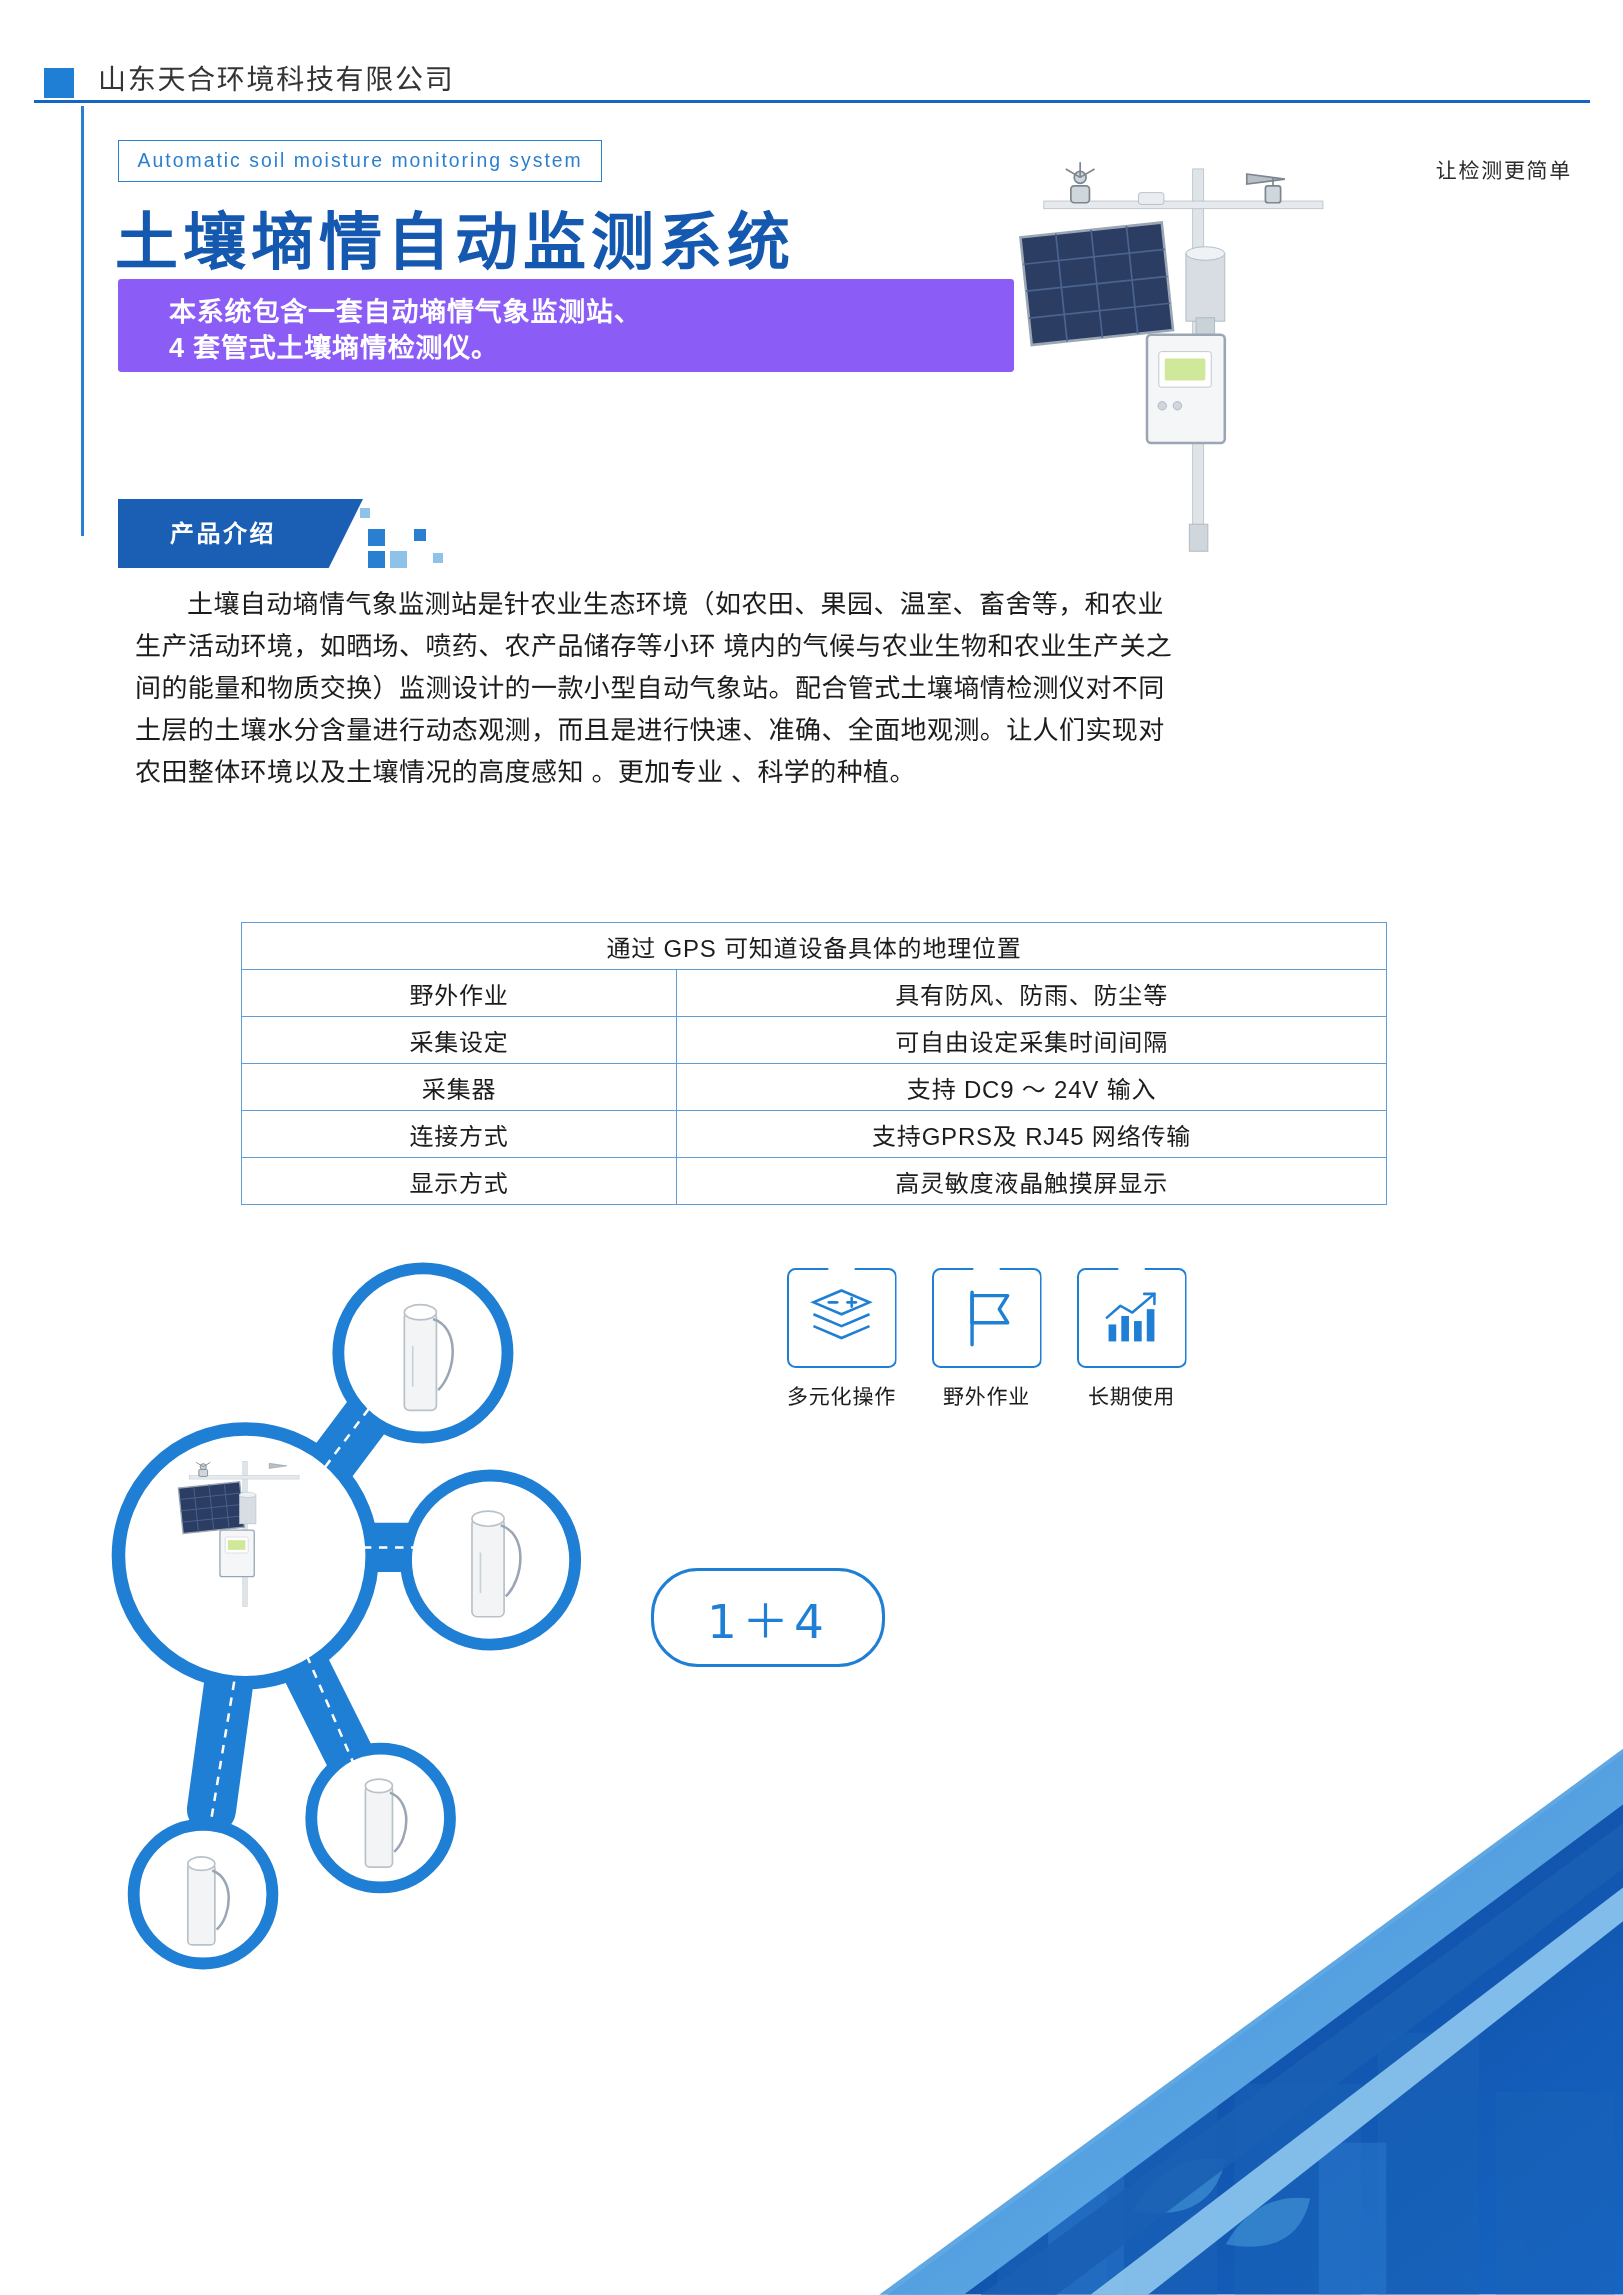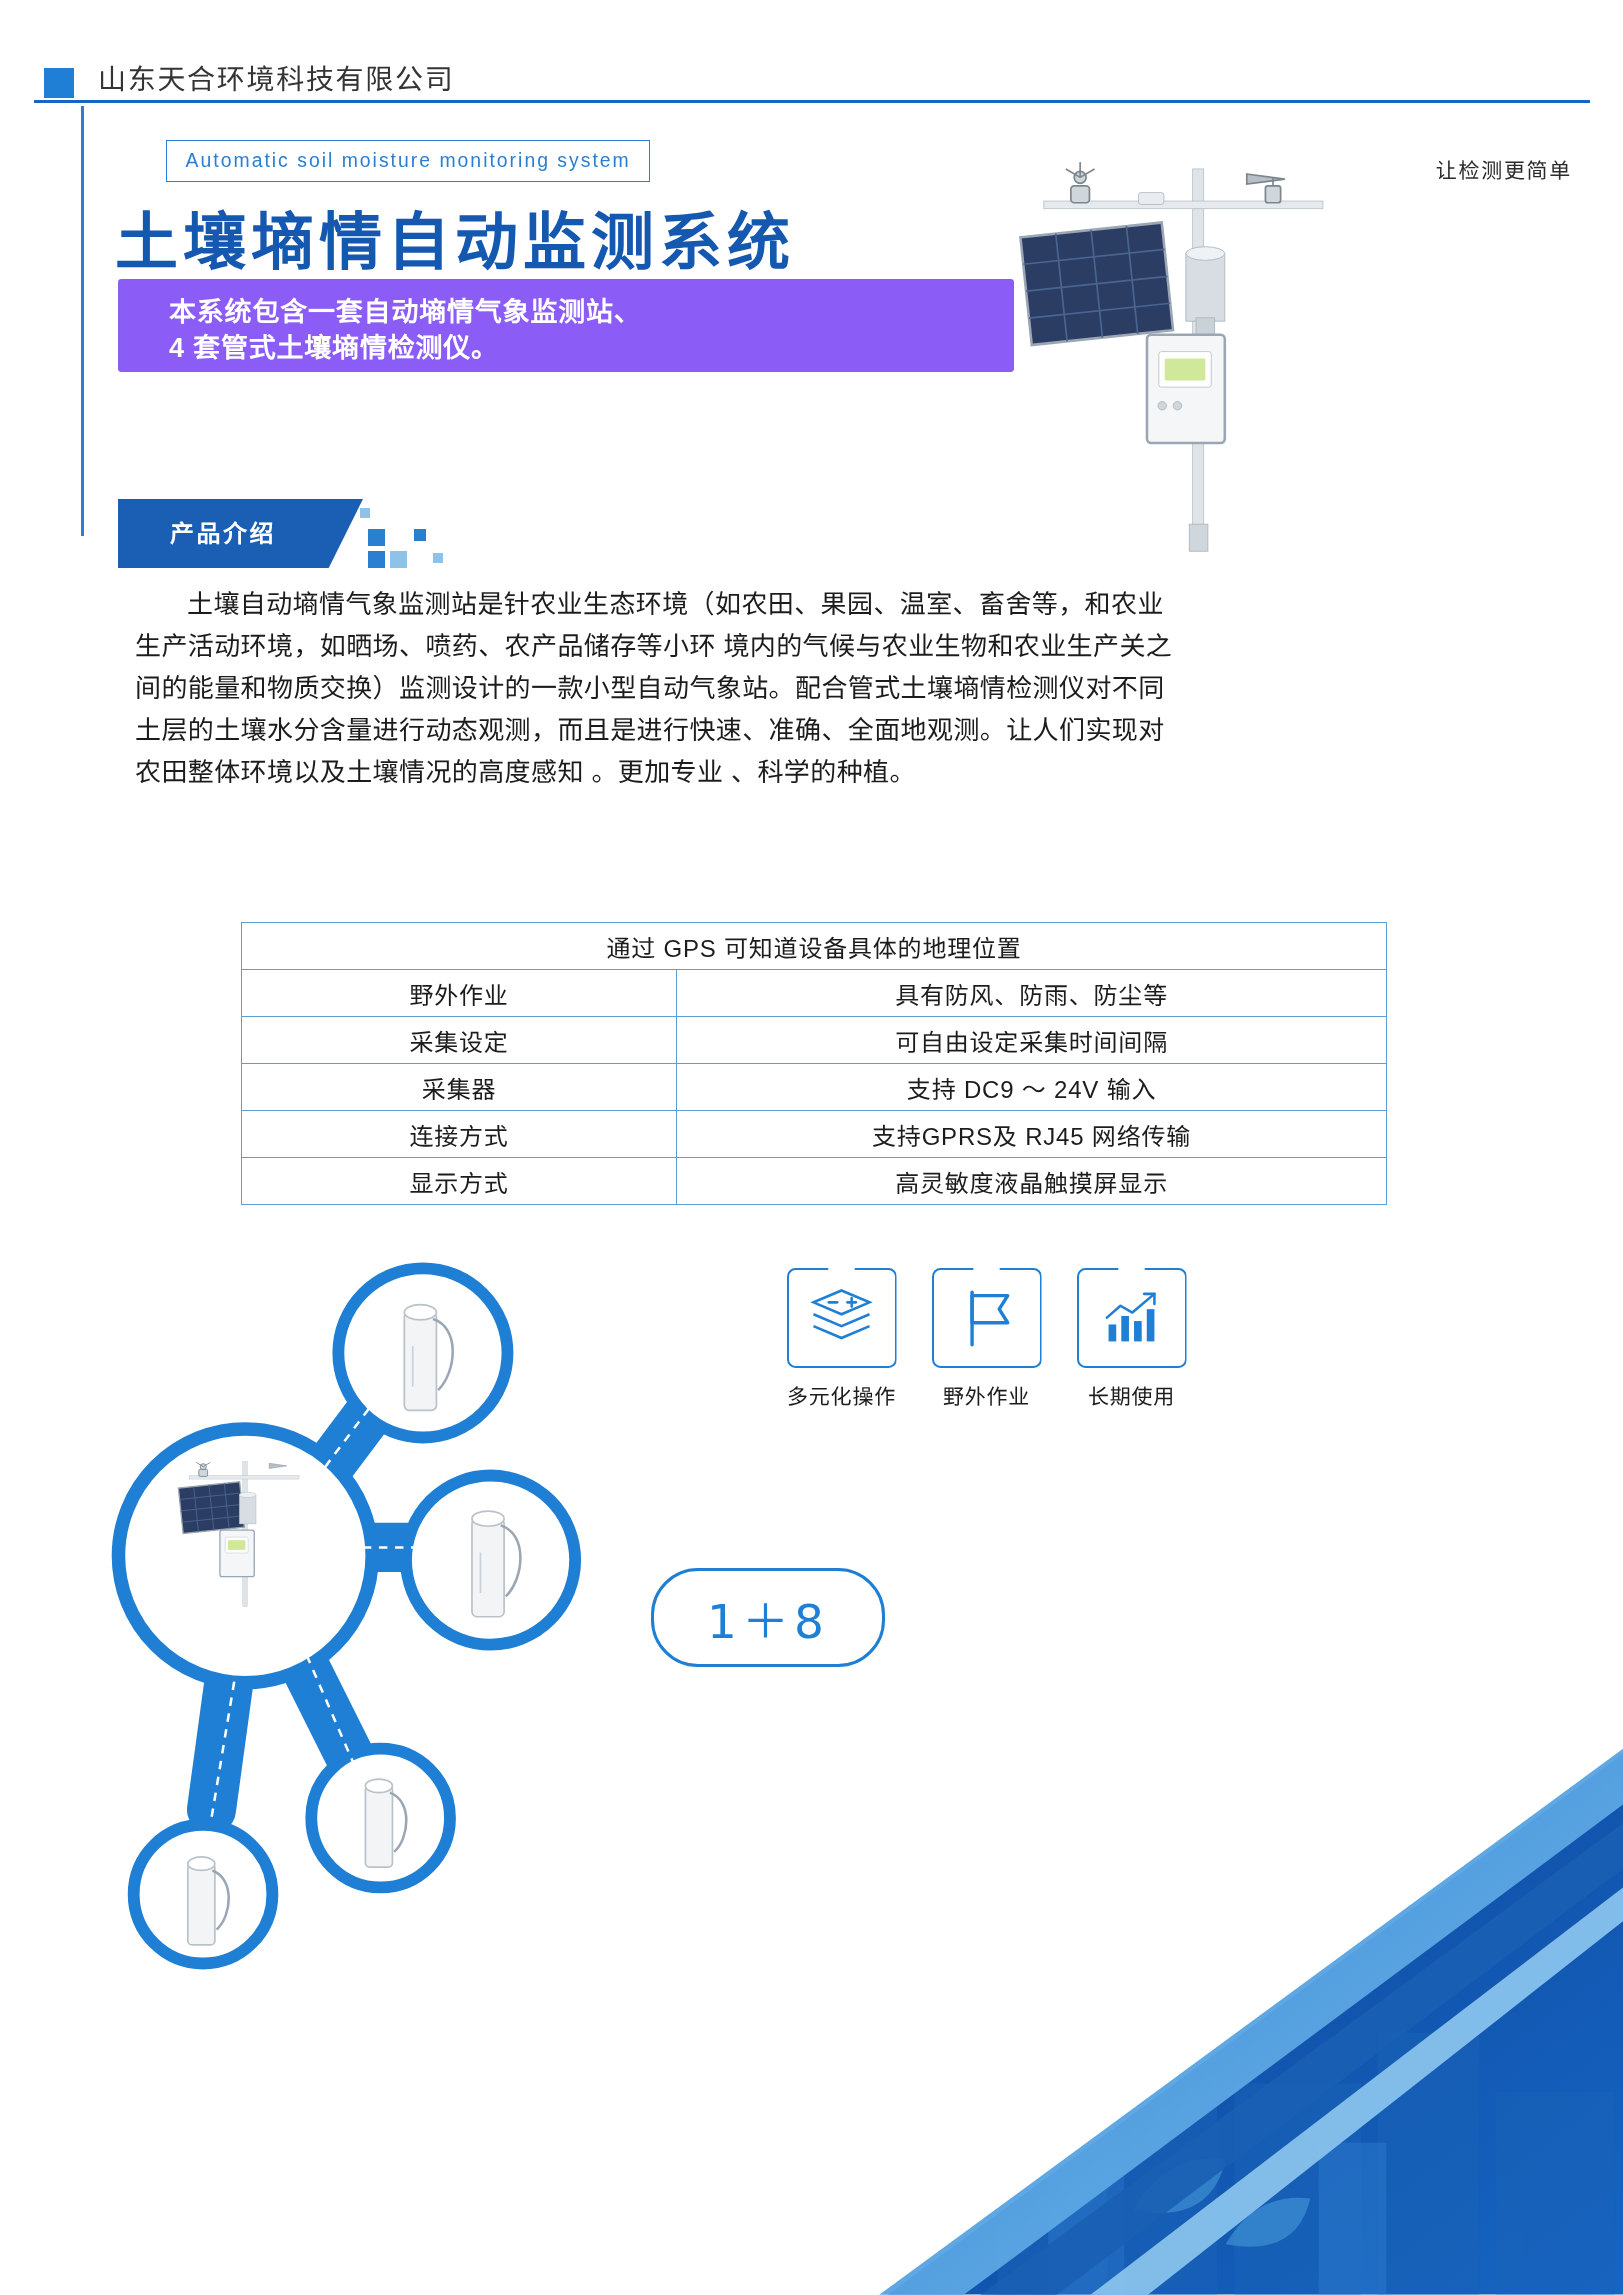--- a/index.html
+++ b/index.html
@@ -63,21 +63,20 @@
   
   .en-title-box {
     position: absolute;
     left: 118px; top: 140px;
     border: 1.7px solid #2a7fd0;
     padding: 8.5px 18.6px 10px 18.6px;
     box-sizing: border-box;
     height: 42px;
     display: flex;
     align-items: center;
-    margin-left: 48px;
   }
   .en-title {
     font-size: 19.4px;
     color: #2a7fd0;
     letter-spacing: 2px;
     white-space: nowrap;
   }
   .cn-title {
     position: absolute;
     left: 115px; top: 191px;
@@ -399,21 +398,21 @@
           <polyline points="58,8 70,8 70,20"></polyline>
         </g>
       </svg>
     </div>
     <div class="caption">长期使用</div>
   </div>
 
 </div>
 
 <div class="badge-14">
-  <span class="txt">1＋8</span>
+  <span class="txt">1＋4</span>
 </div>
 
 <div class="blob-cluster">
   <svg width="592" height="998" viewBox="0 0 700 1180" xmlns="http://www.w3.org/2000/svg">
 
     <g stroke="#1f7fd4" stroke-width="58" fill="none" stroke-linecap="round">
       <line x1="225" y1="330" x2="330" y2="190"></line>
       <line x1="250" y1="380" x2="400" y2="380"></line>
       <line x1="205" y1="470" x2="290" y2="640"></line>
       <line x1="150" y1="470" x2="120" y2="690"></line>

